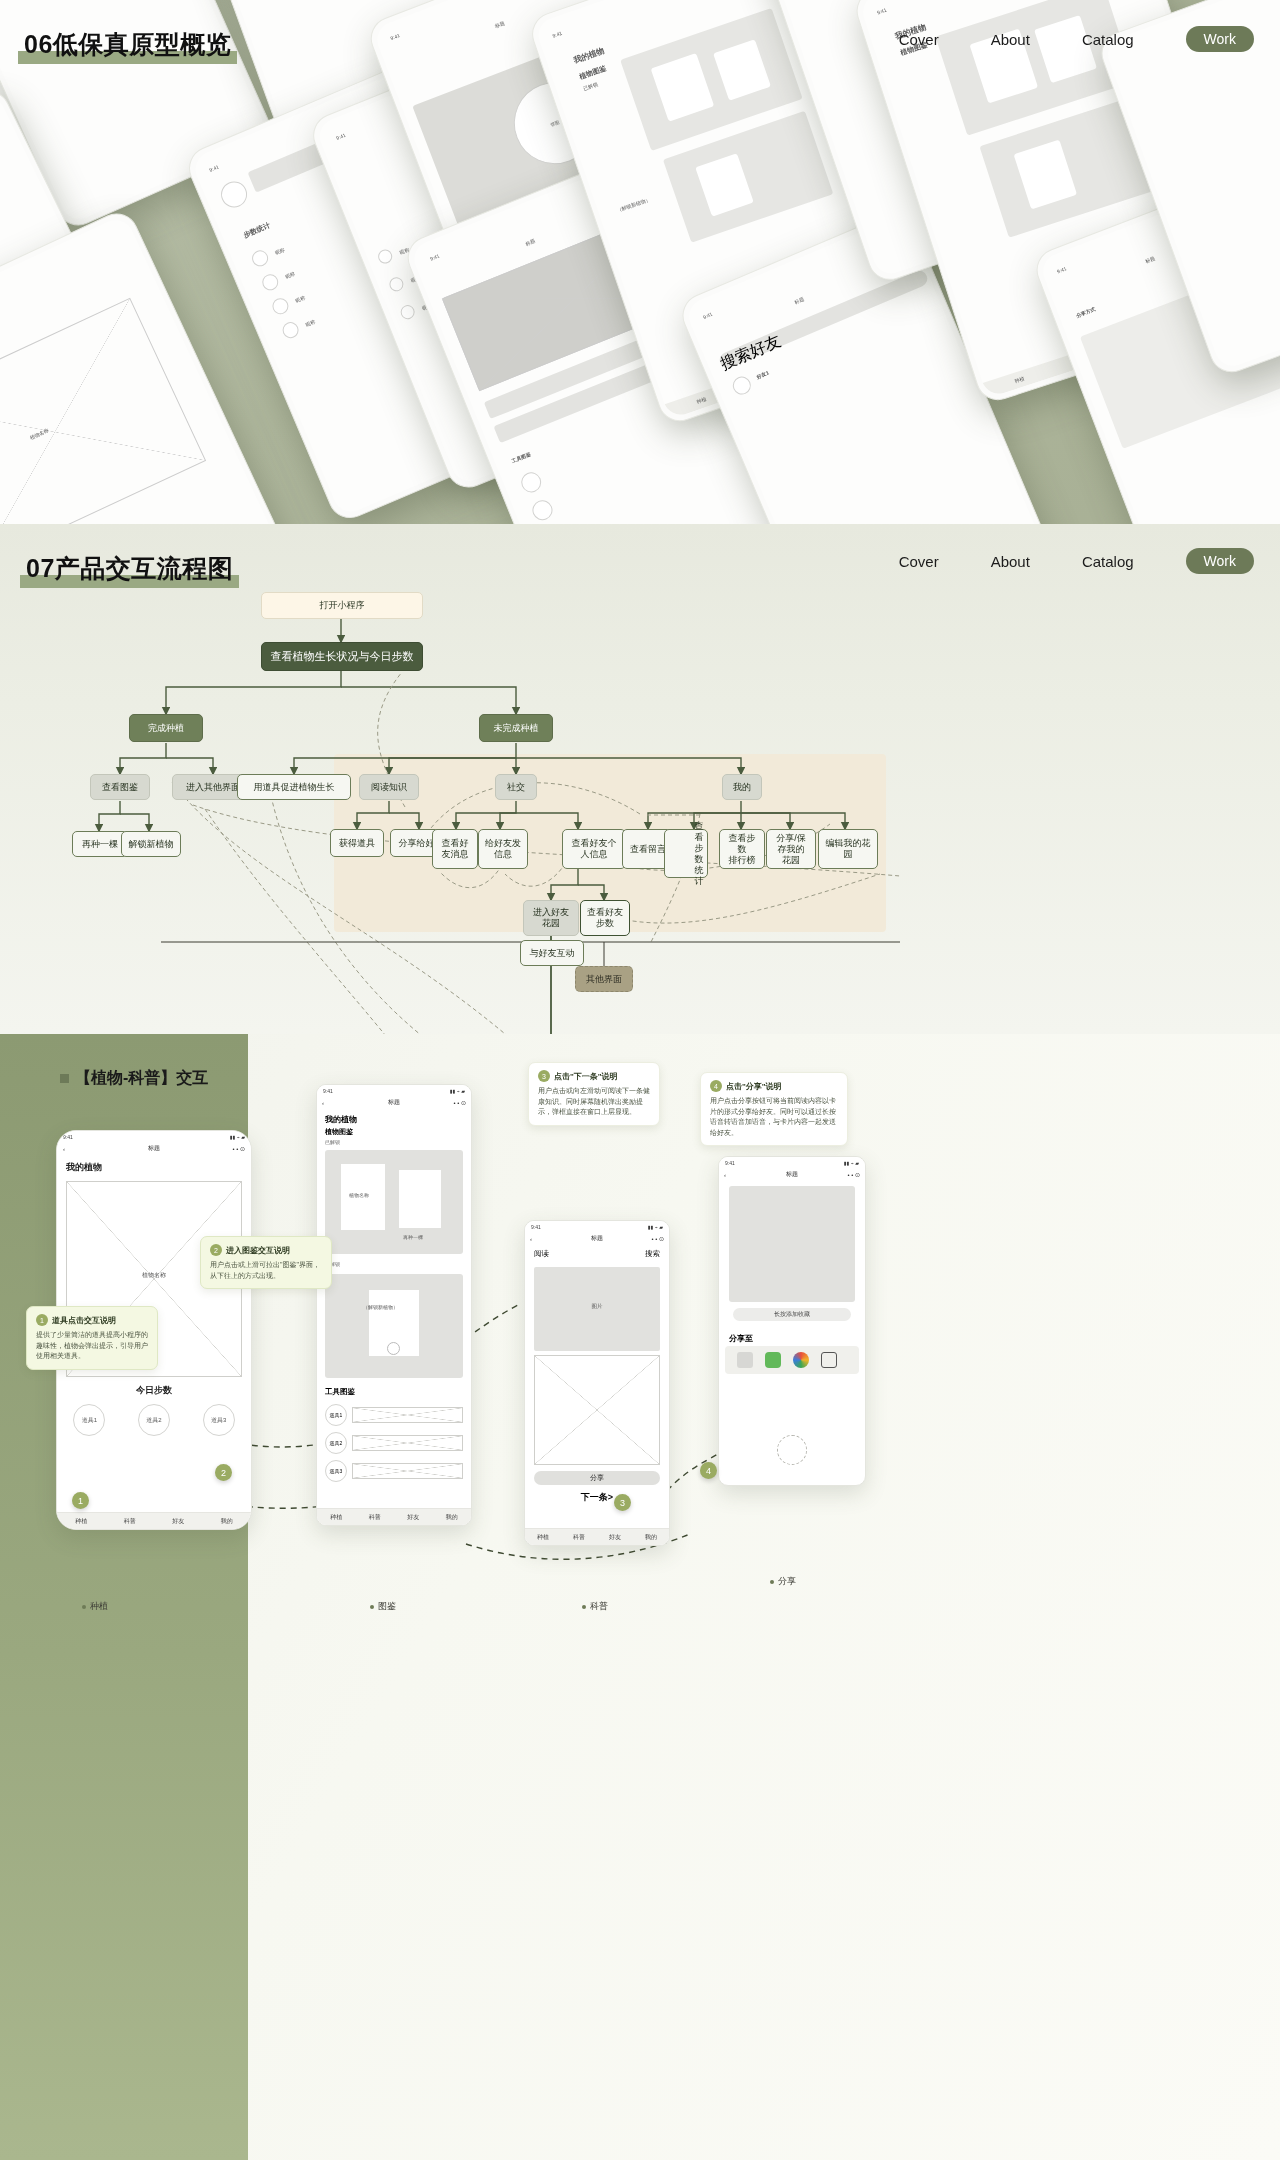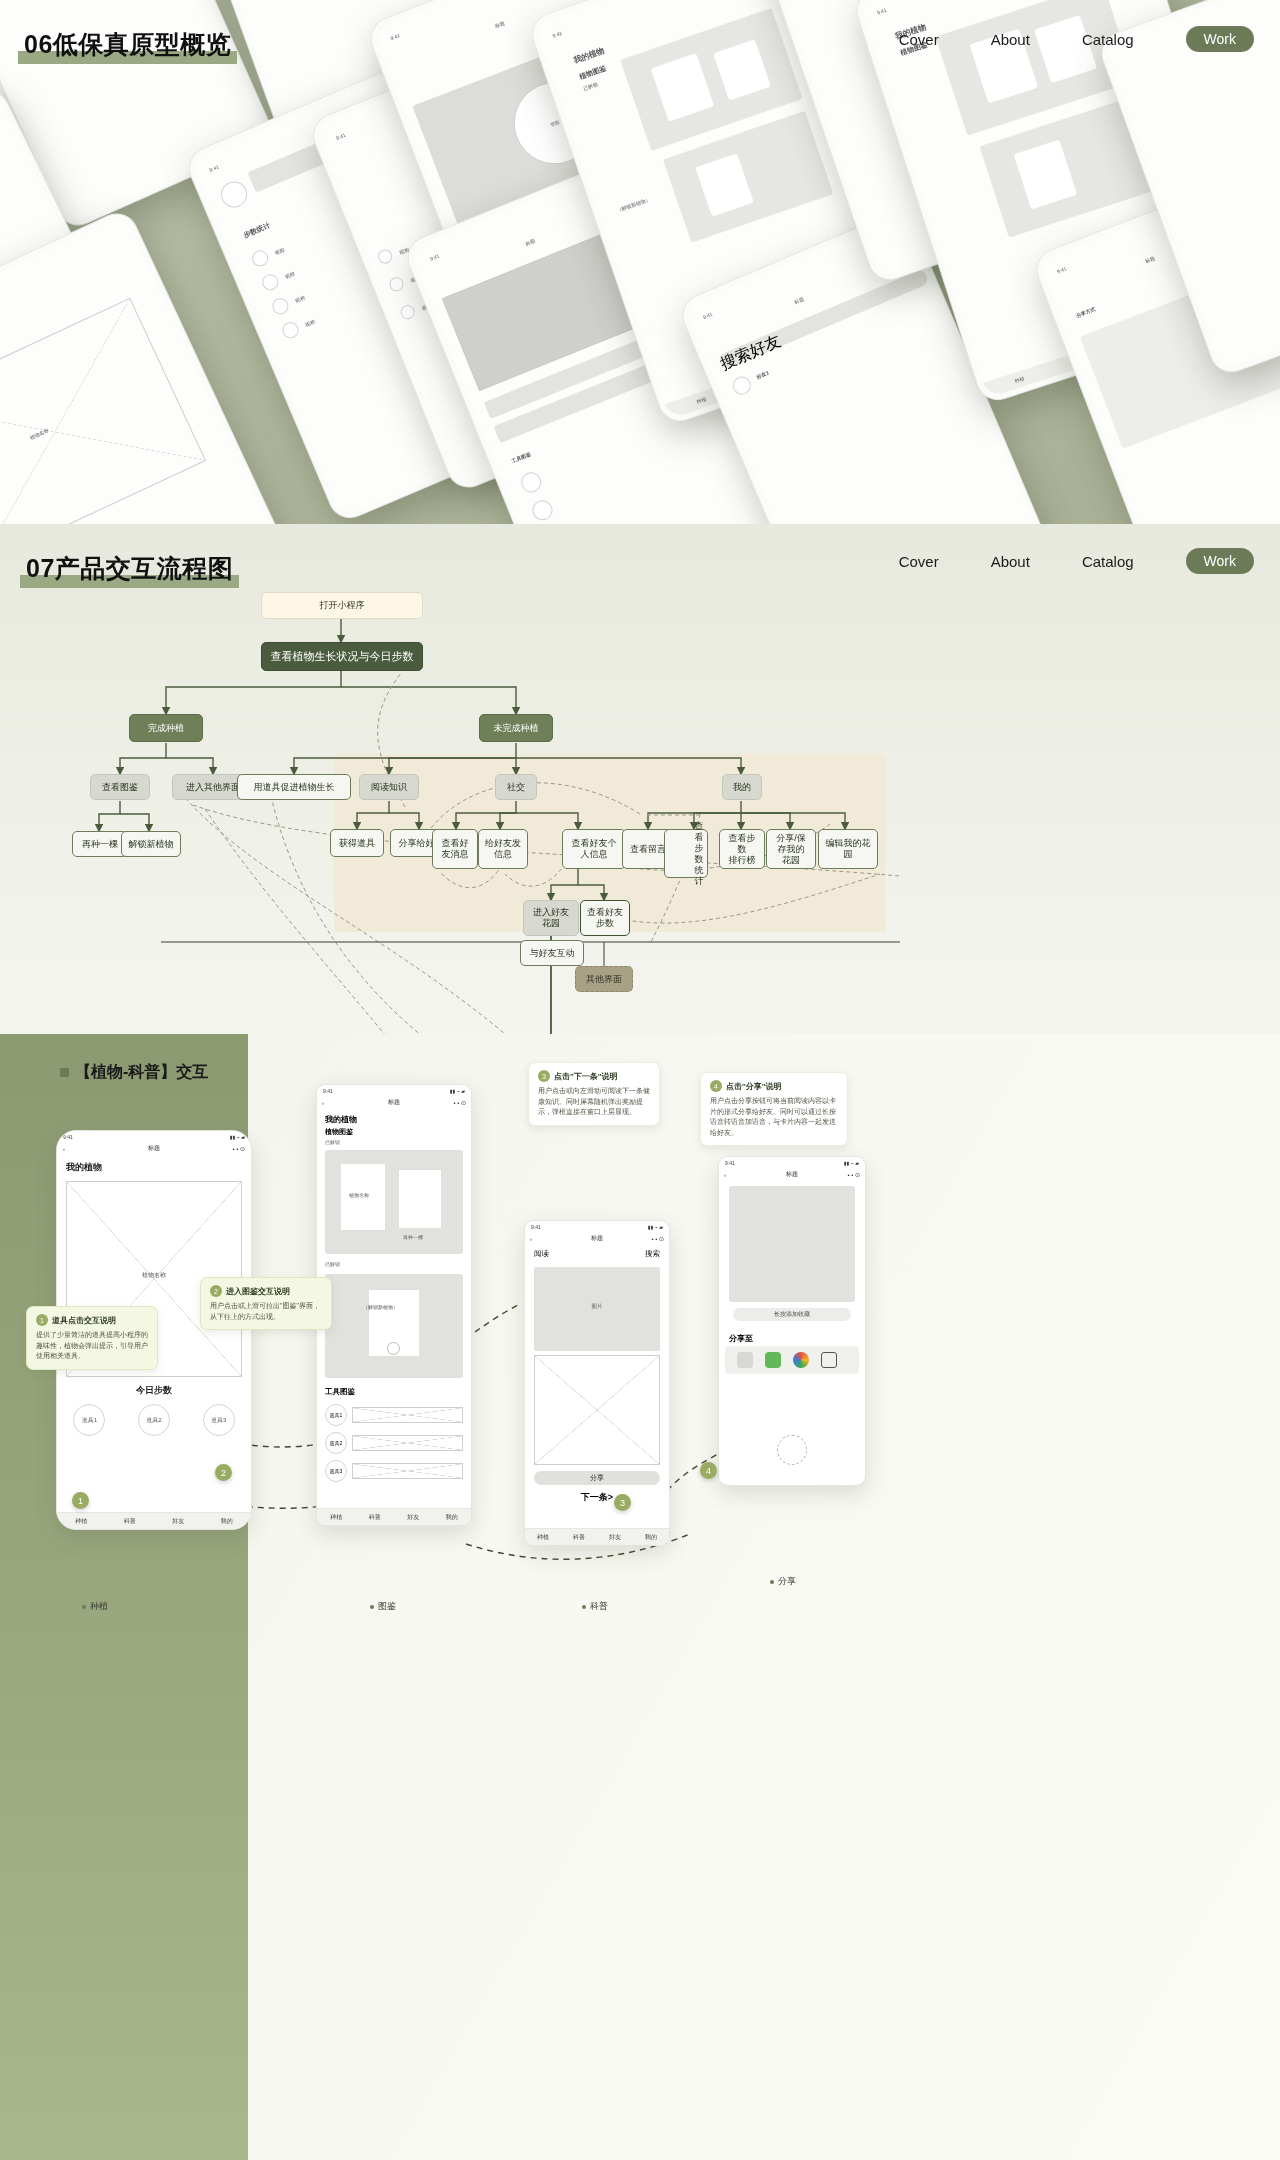--- a/index.html
+++ b/index.html
@@ -406,21 +406,21 @@
   <div class="node n-out" style="left:519px;top:0px;width:0;height:0;opacity:0;"></div>
 
   <div class="node n-out" style="left:521px;top:0;width:0;height:0;opacity:0;"></div>
   <div class="node n-out" style="left:520px;top:416px;width:64px;height:26px;">与好友互动</div>
   <div class="node n-tan" style="left:575px;top:442px;width:58px;height:26px;">其他界面</div>
 </div>
 
 <div id="sec3">
   <div class="leftband"></div>
 
-  <div class="sec3title" style="left:60px;top:28px;">
+  <div class="sec3title" style="left:60px;top:34px;">
     <span class="sq"></span>
     <span>【植物-科普】交互</span>
   </div>
 
   <svg style="position:absolute;left:0;top:0;width:1280px;height:1126px;">
     <g stroke="#9aab62" stroke-width="1.6" fill="none">
       <path d="M196,340 C208,380 214,400 214,404"></path>
       <path d="M604,268 C600,300 586,320 580,340"></path>
       <path d="M772,270 C772,300 760,320 746,340"></path>
     </g>
@@ -560,21 +560,21 @@
     </div>
   </div>
 
   <div class="callout" style="left:26px;top:272px;">
     <div class="co-head">
         <span class="co-num">1</span>
       <span class="co-title">道具点击交互说明</span>
       </div>
     <div class="co-body">提供了少量简洁的道具提高小程序的趣味性，植物会弹出提示，引导用户使用相关道具。</div>
   </div>
-  <div class="callout" style="left:200px;top:202px;margin-top:41px;">
+  <div class="callout" style="left:200px;top:202px;">
     <div class="co-head">
         <span class="co-num">2</span>
       <span class="co-title">进入图鉴交互说明</span>
       </div>
     <div class="co-body">用户点击或上滑可拉出"图鉴"界面，从下往上的方式出现。</div>
   </div>
   <div class="callout white" style="left:528px;top:28px;">
     <div class="co-head">
         <span class="co-num">3</span>
       <span class="co-title">点击"下一条"说明</span>

